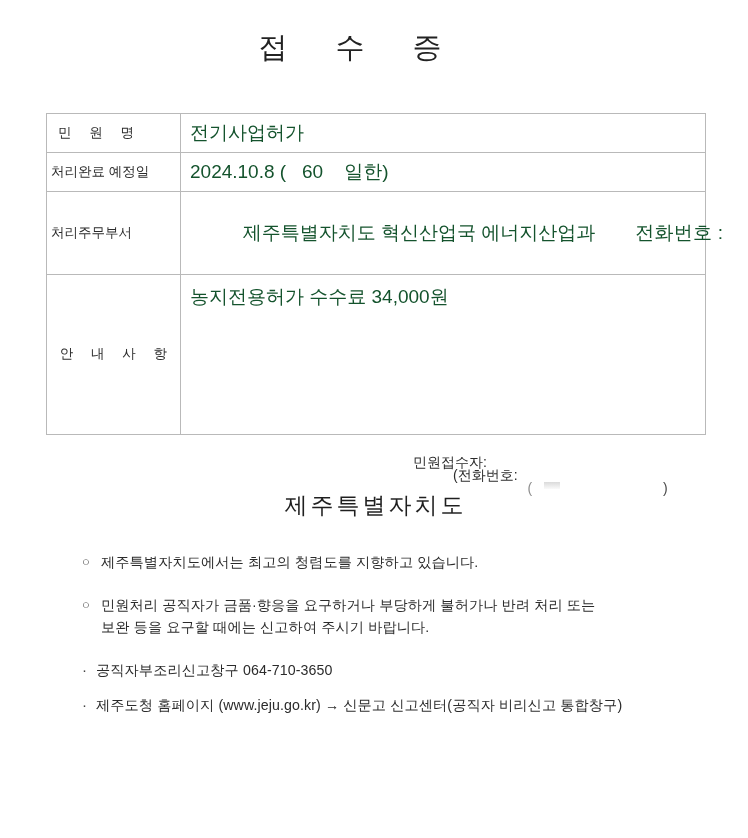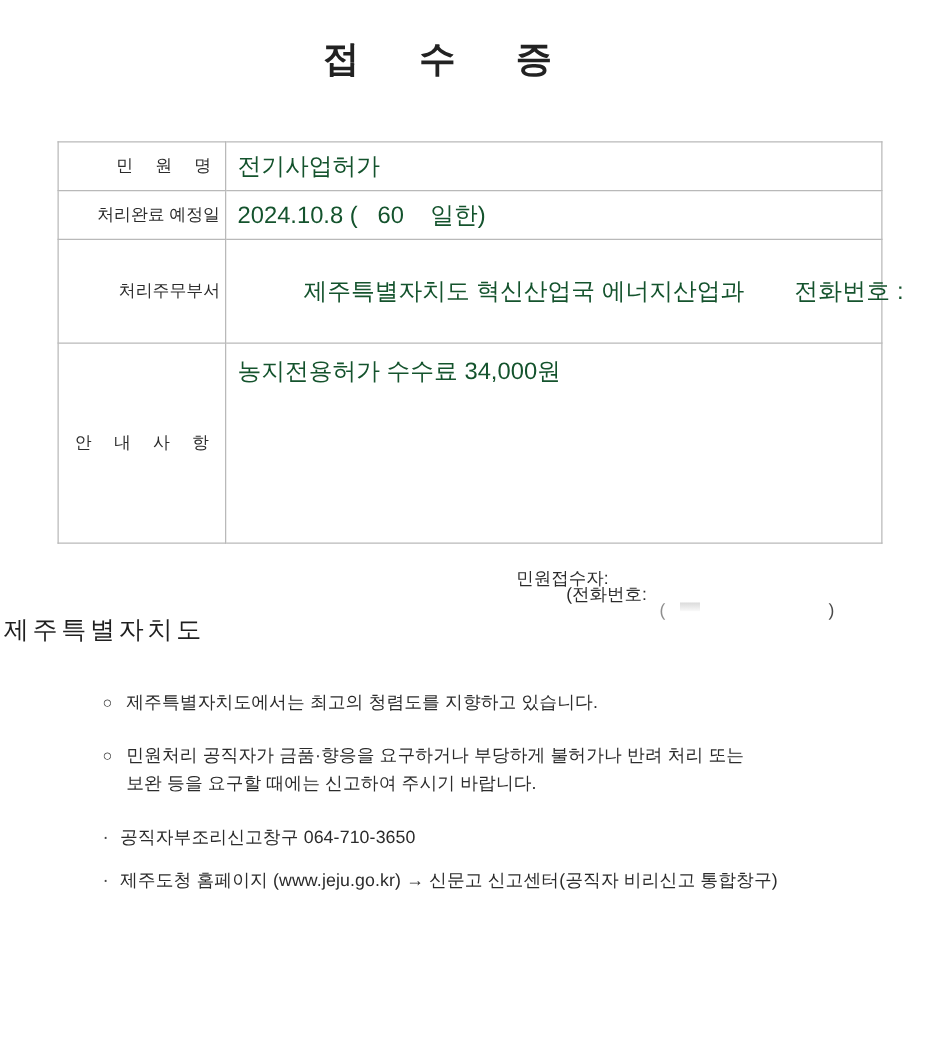--- a/index.html
+++ b/index.html
@@ -25,21 +25,21 @@
   
   .doc-title {
     position: absolute;
     top: 28px;
     left: 0;
     width: 700px;
     text-align: center;
     font-size: 29px;
     letter-spacing: 20px;
     text-indent: 20px;
-    font-weight: 700;
+    font-weight: 400;
     color: #222;
   }
 
   
   .meta-row {
     position: absolute;
     top: 88px;
     left: 46px;
     width: 660px;
     height: 20px;
@@ -78,21 +78,21 @@
     table-layout: fixed;
     font-size: 14px;
   }
   .receipt-table td {
     border: 1px solid #b9b9b9;
     padding: 0;
     vertical-align: middle;
   }
   .receipt-table td.label {
     width: 125px;
-    text-align: right;
+    text-align: left;
     color: #2b2b2b;
     font-size: 13.5px;
     line-height: 1.35;
     padding: 6px 4px;
   }
   .receipt-table td.value {
     padding: 6px 8px 6px 9px;
     color: #14532d;
     font-size: 19px;
     white-space: pre;
@@ -179,22 +179,22 @@
     background: linear-gradient(to bottom, rgba(150,150,150,0.35), rgba(150,150,150,0.05));
   }
   .redact-paren .rp { position: absolute; right: 0; top: 0; color: #4a4a4a; }
 
   
   .org-name {
     position: absolute;
     top: 490px;
     left: 0;
     width: 748px;
-    text-align: left;
-    font-size: 20px;
+    text-align: center;
+    font-size: 23px;
     letter-spacing: 3px;
     text-indent: 3px;
     color: #1f1f1f;
   }
 
   
   .notices {
     position: absolute;
     top: 552px;
     left: 82px;

